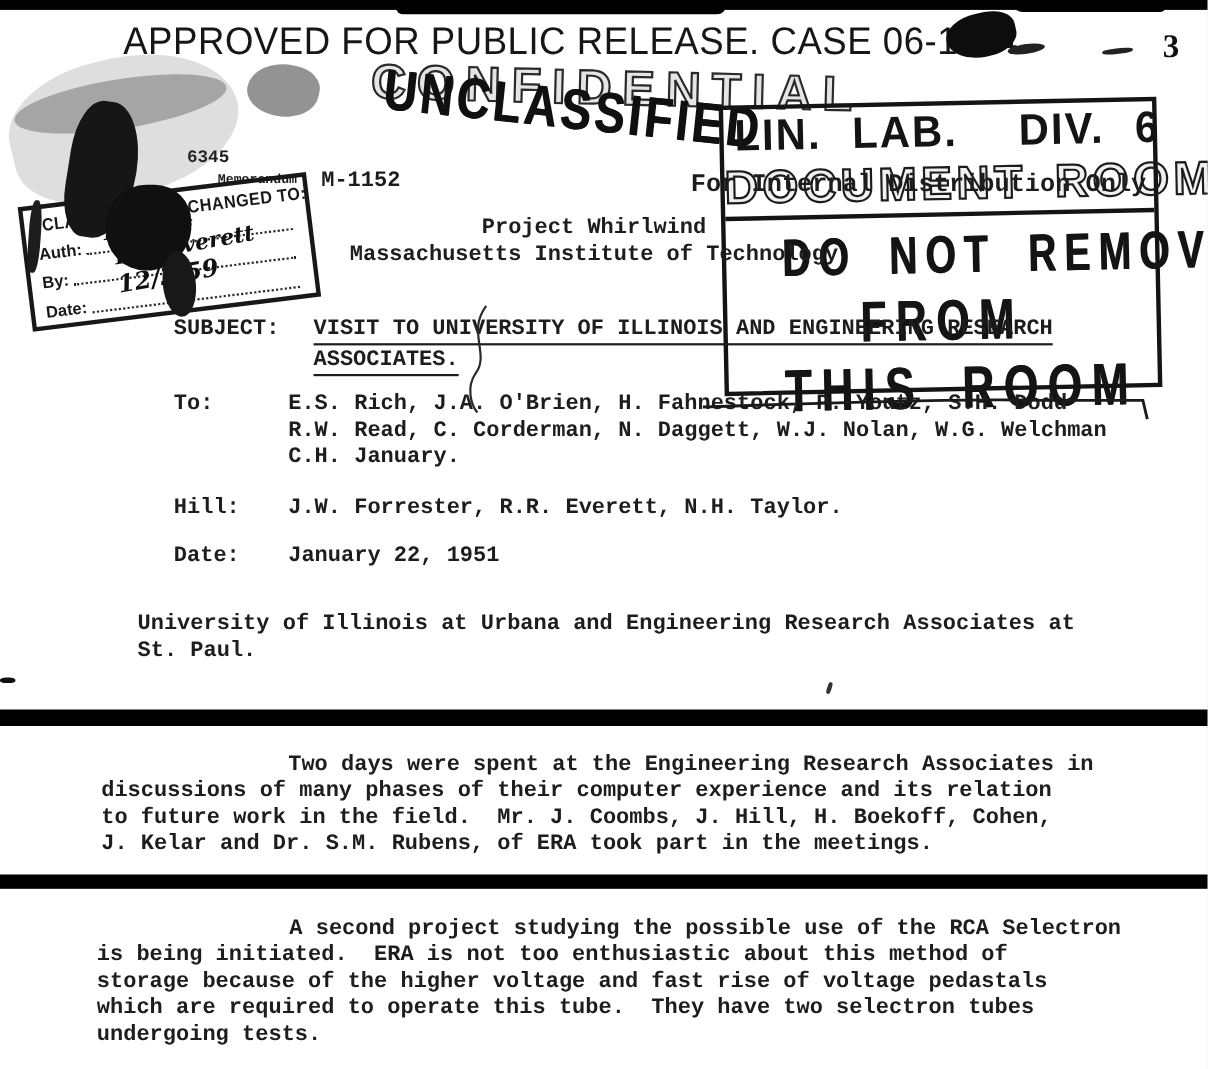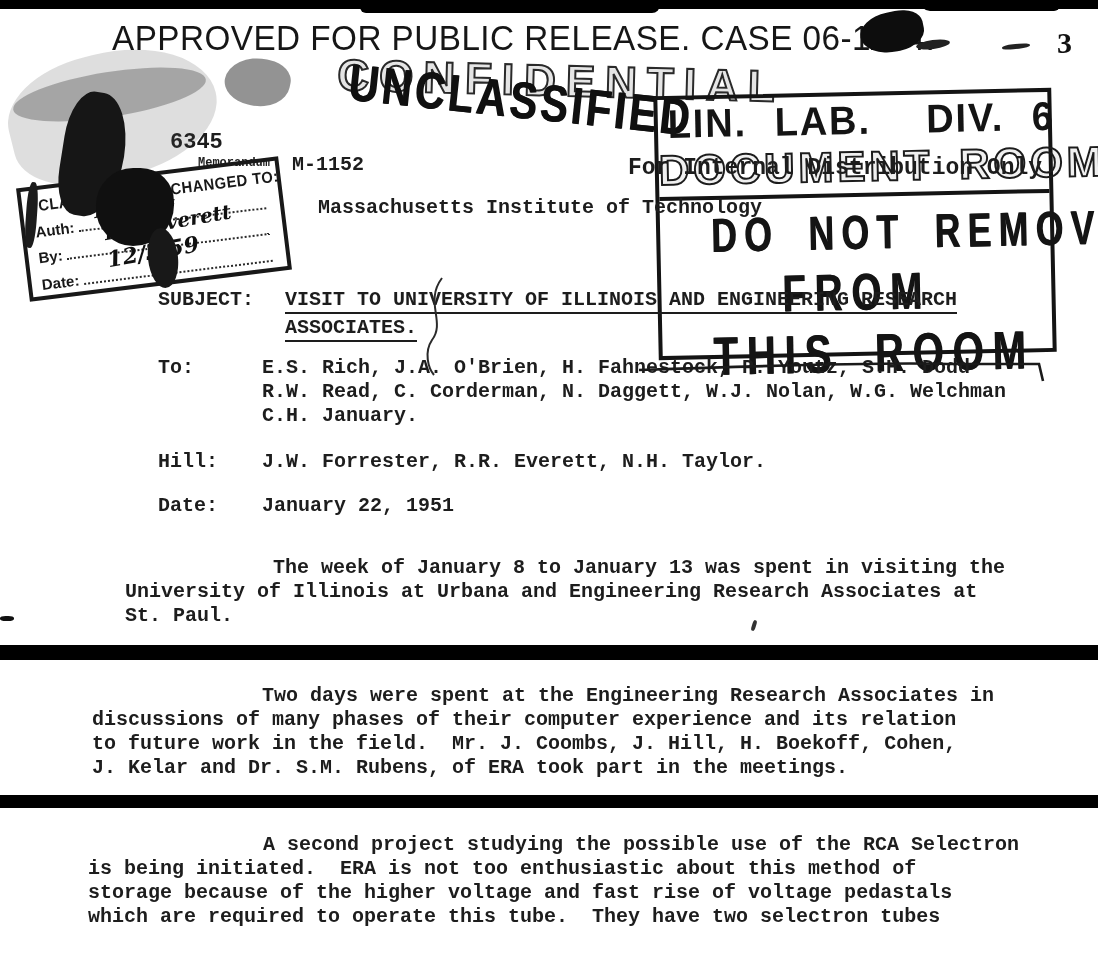--- a/index.html
+++ b/index.html
@@ -5,21 +5,21 @@
   html,body { margin:0; padding:0; background:#e8e8e8; }
   .page {
     position:relative; width:1098px; height:972px; background:#ffffff;
     overflow:hidden; font-family:"Liberation Mono", monospace;
   }
   .abs { position:absolute; }
   .tw {
     font-family:"Liberation Mono", monospace; font-weight:700;
     font-size:20px; line-height:24px; color:#1d1d1d; white-space:pre;
   }
-  .tw-sm { font-size:22px; }
+  .tw-sm { font-size:16px; }
   .line { white-space:pre; }
   .ul { border-bottom:2px solid #1d1d1d; display:inline-block; padding-bottom:0; }
 
   
   .approval {
     font-family:"Liberation Sans", sans-serif; font-size:35px; font-weight:400;
     color:#161616; letter-spacing:0.5px; white-space:nowrap;
     transform:scaleX(0.95); transform-origin:left top;
   }
   .pagenum { font-family:"Liberation Serif", serif; font-weight:700; font-size:30px; color:#111; }
@@ -123,20 +123,21 @@
     </div>
     <div class="hand" style="left:78px; top:36px;">R R Everett</div>
     <div class="srow" style="top:86px;">
       <span class="slabel">Date:</span>
       <span class="sdots"></span>
     </div>
     <div class="hand" style="left:78px; top:62px; font-size:22px;">12/3/59</div>
   </div>
 
   <div class="abs orgblock" style="left:300px; top:196px; width:480px;">
+    <div class="tw line">Project Whirlwind</div>
     <div class="tw line">Massachusetts Institute of Technology</div>
   </div>
 
   <div class="abs tw" style="left:158px; top:288px;">SUBJECT:</div>
   <div class="abs" style="left:285px; top:288px;">
     <div><span class="tw ul">VISIT TO UNIVERSITY OF ILLINOIS AND ENGINEERING RESEARCH</span></div>
     <div style="margin-top:2px;"><span class="tw ul">ASSOCIATES.</span></div>
   </div>
 
   <div class="abs tw" style="left:158px; top:356px;">To:</div>
@@ -146,41 +147,41 @@
     <div class="tw line">C.H. January.</div>
   </div>
 
   <div class="abs tw" style="left:158px; top:450px;">Hill:</div>
   <div class="abs tw" style="left:262px; top:450px;">J.W. Forrester, R.R. Everett, N.H. Taylor.</div>
 
   <div class="abs tw" style="left:158px; top:494px;">Date:</div>
   <div class="abs tw" style="left:262px; top:494px;">January 22, 1951</div>
 
   <div class="abs" style="left:125px; top:556px; width:920px;">
-    <div class="tw line" style="padding-left:148px;">The week of January 8 to January 13 was spent in visiting the</div>
     <div class="tw line">University of Illinois at Urbana and Engineering Research Associates at</div>
     <div class="tw line">St. Paul.</div>
   </div>
 
   <div class="bar" style="top:645px; height:15px;"></div>
 
   <div class="abs" style="left:92px; top:684px; width:950px;">
     <div class="tw line" style="padding-left:170px;">Two days were spent at the Engineering Research Associates in</div>
     <div class="tw line">discussions of many phases of their computer experience and its relation</div>
     <div class="tw line">to future work in the field.  Mr. J. Coombs, J. Hill, H. Boekoff, Cohen,</div>
     <div class="tw line">J. Kelar and Dr. S.M. Rubens, of ERA took part in the meetings.</div>
   </div>
 
   <div class="bar" style="top:795px; height:13px;"></div>
 
   <div class="abs" style="left:88px; top:833px; width:950px;">
     <div class="tw line" style="padding-left:175px;font-family:Liberation Mono, monospace;">A second project studying the possible use of the RCA Selectron</div>
     <div class="tw line">is being initiated.  ERA is not too enthusiastic about this method of</div>
     <div class="tw line">storage because of the higher voltage and fast rise of voltage pedastals</div>
     <div class="tw line">which are required to operate this tube.  They have two selectron tubes</div>
+    <div class="tw line">undergoing tests.</div>
   </div>
 
   <svg class="mark" style="left:635px; top:355px;" width="420" height="32" viewBox="0 0 420 32">
     <path d="M4,15 C120,11 250,7 312,9 L404,9 L408,26" fill="none" stroke="#1a1a1a" stroke-width="2.6"></path>
   </svg>
 
   <svg class="mark" style="left:418px; top:278px;" width="34" height="98" viewBox="0 0 34 98">
     <path d="M24,0 C6,24 28,44 14,62 C6,74 10,90 16,97" fill="none" stroke="#2a2a2a" stroke-width="2"></path>
   </svg>
 

